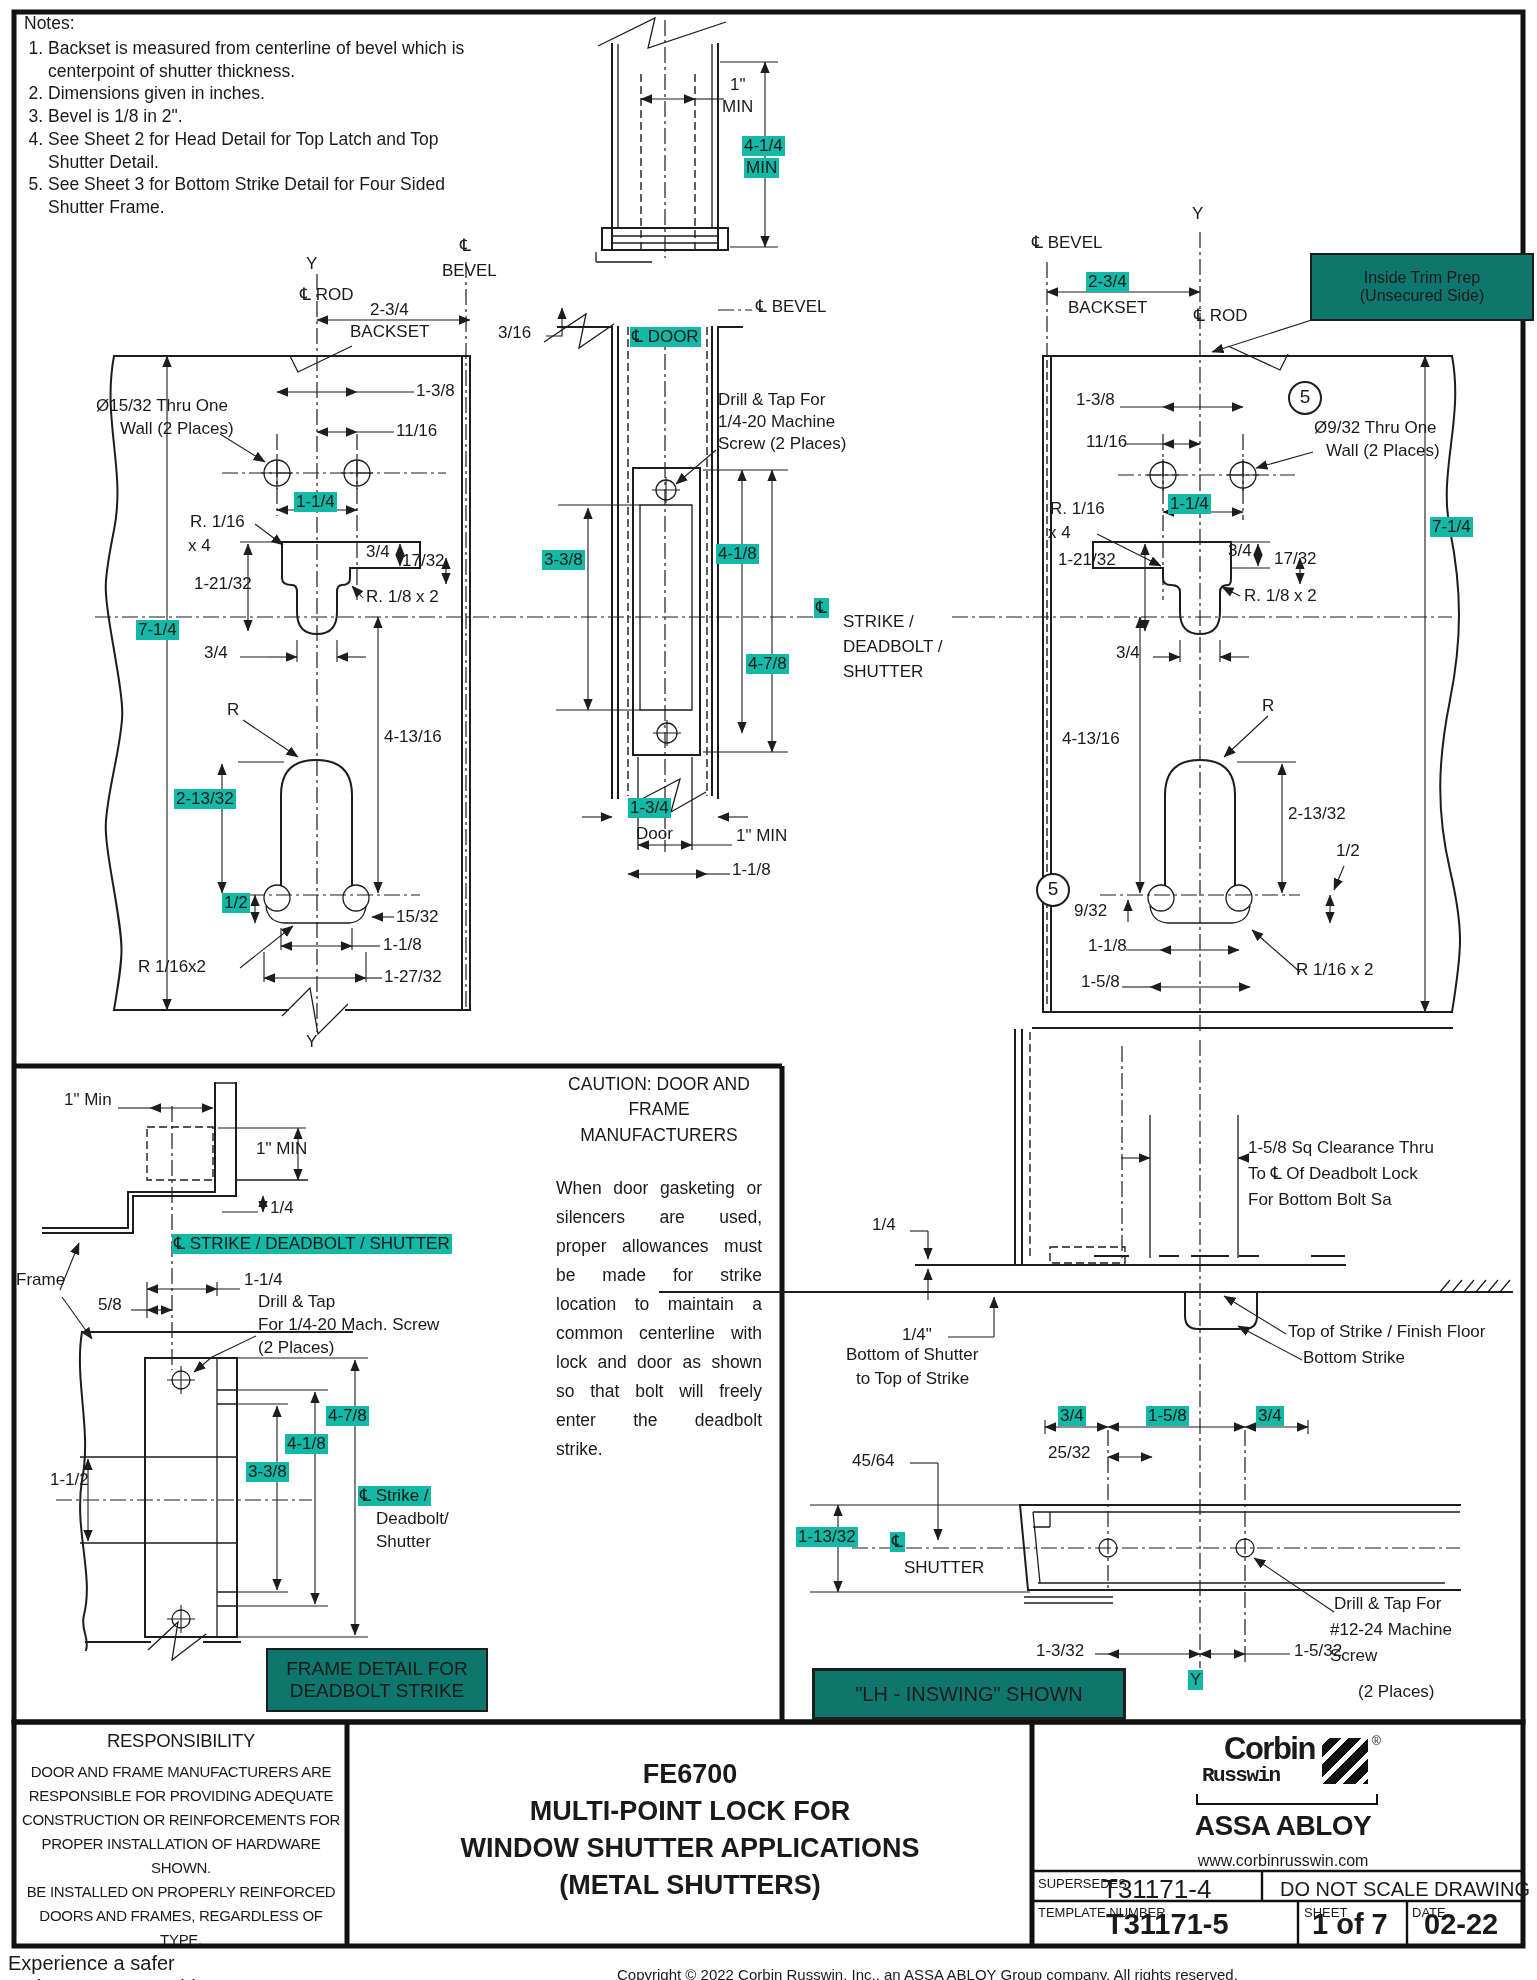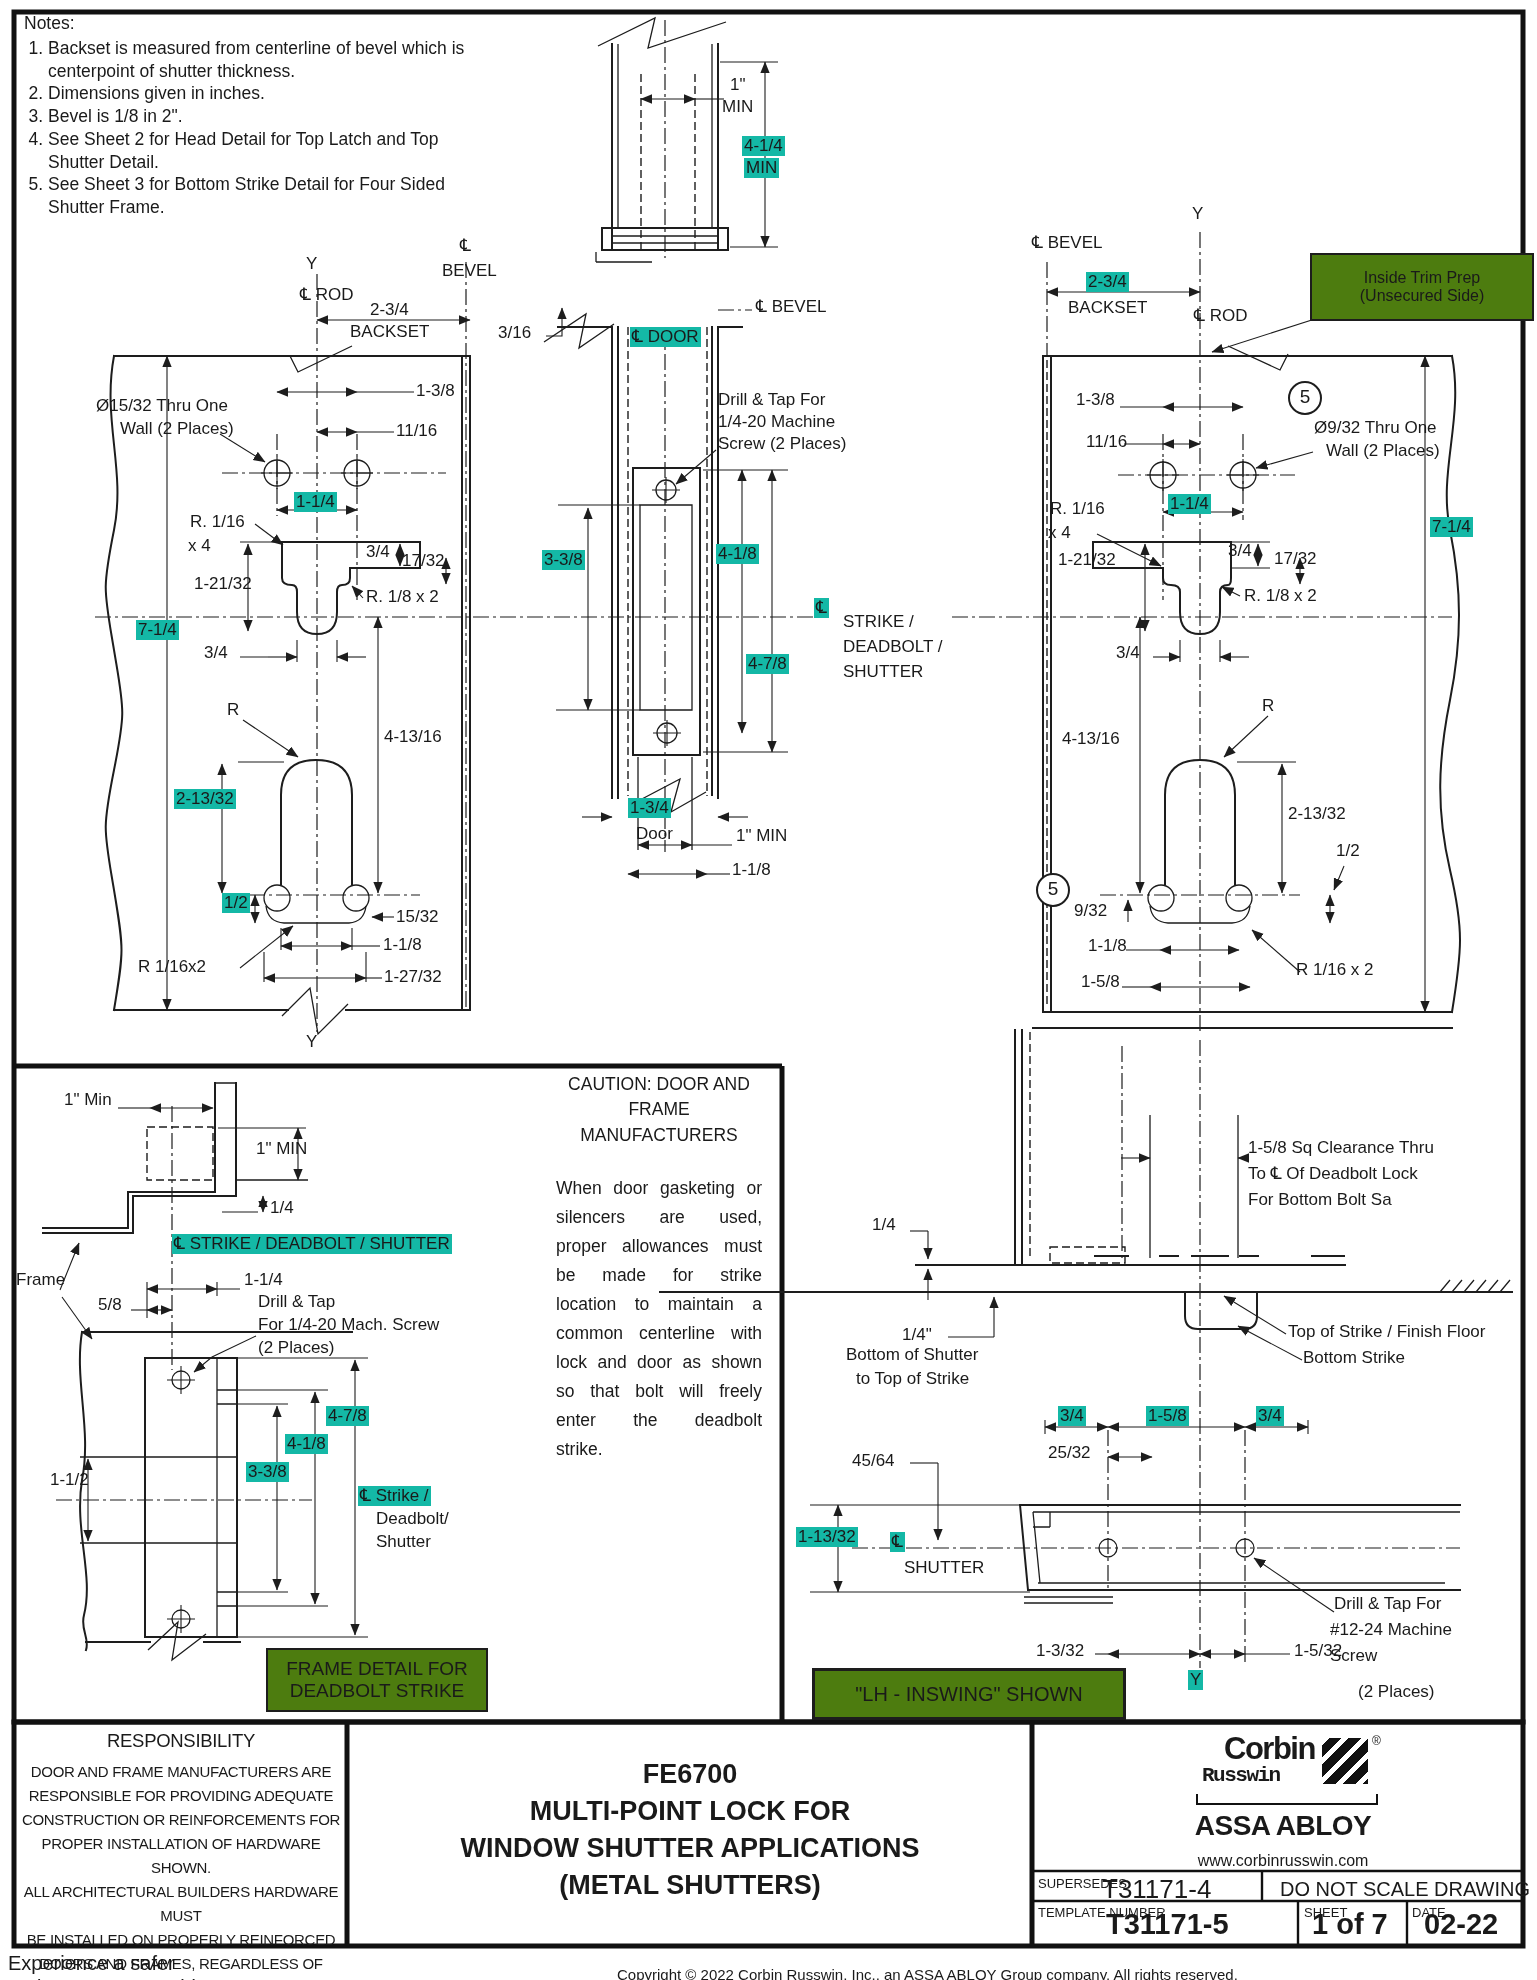--- a/index.html
+++ b/index.html
@@ -11,21 +11,21 @@
   .t{stroke:#1d1d1d;fill:none;stroke-width:1.3;}
   .d{stroke:#1d1d1d;fill:none;stroke-width:1.1;}
   .c{stroke:#1d1d1d;fill:none;stroke-width:1.2;stroke-dasharray:16 4 3 4;}
   .h{stroke:#1d1d1d;fill:none;stroke-width:1.4;stroke-dasharray:8 4;}
   .b{stroke:#111;fill:none;stroke-width:5;}
   .b2{stroke:#111;fill:none;stroke-width:2.4;}
   .lb{position:absolute;font-size:17px;line-height:1.18;white-space:nowrap;color:#1a1a1a;}
   .bg{background:#14b8a6;padding:0 2px;} .s15{font-size:15px;} .s19{font-size:19px;} .s20{font-size:20px;}
   .cc{position:absolute;width:30px;height:30px;border:2px solid #1d1d1d;border-radius:50%;
       text-align:center;line-height:27px;font-size:19px;background:#fff;}
-  .box{position:absolute;border:2.5px solid #1d1d1d;background:#4d7c0f;display:flex;
+  .box{position:absolute;border:2.5px solid #1d1d1d;background:#0f766e;display:flex;
        flex-direction:column;align-items:center;justify-content:center;}
   #notes{position:absolute;left:24px;top:12px;width:452px;font-size:17.5px;line-height:1.3;}
   #notes ol{margin:2px 0 0 0;padding-left:24px;}
   #notes li{margin:0;}
   #caution-title{position:absolute;left:556px;top:1072px;width:206px;text-align:center;
       font-size:17.5px;line-height:1.45;}
   #caution-body{position:absolute;left:556px;top:1178px;width:206px;font-size:17.5px;}
   #caution-body span{display:block;text-align:justify;text-align-last:justify;height:29px;}
   #caution-body span:last-child{text-align-last:left;}
   #resp{position:absolute;left:20px;top:1730px;width:322px;text-align:center;letter-spacing:-0.3px;}
@@ -456,21 +456,20 @@
   <span>FRAME</span><br>
   <span>MANUFACTURERS</span>
 </div>
 
 <div id="resp">
   <div class="rt">RESPONSIBILITY</div>
   <span class="rl">DOOR AND FRAME MANUFACTURERS ARE</span>
   <span class="rl">RESPONSIBLE FOR PROVIDING ADEQUATE</span>
   <span class="rl">CONSTRUCTION OR REINFORCEMENTS FOR</span>
   <span class="rl">PROPER INSTALLATION OF HARDWARE SHOWN.</span>
-  <span class="rl">ALL ARCHITECTURAL BUILDERS HARDWARE MUST</span>
   <span class="rl">BE INSTALLED ON PROPERLY REINFORCED</span>
   <span class="rl">DOORS AND FRAMES, REGARDLESS OF TYPE,</span>
 
 </div>
 
 <div id="prod">
   <div>FE6700</div>
   <div>MULTI-POINT LOCK FOR</div>
   <div>WINDOW SHUTTER APPLICATIONS</div>
   <div>(METAL SHUTTERS)</div>

